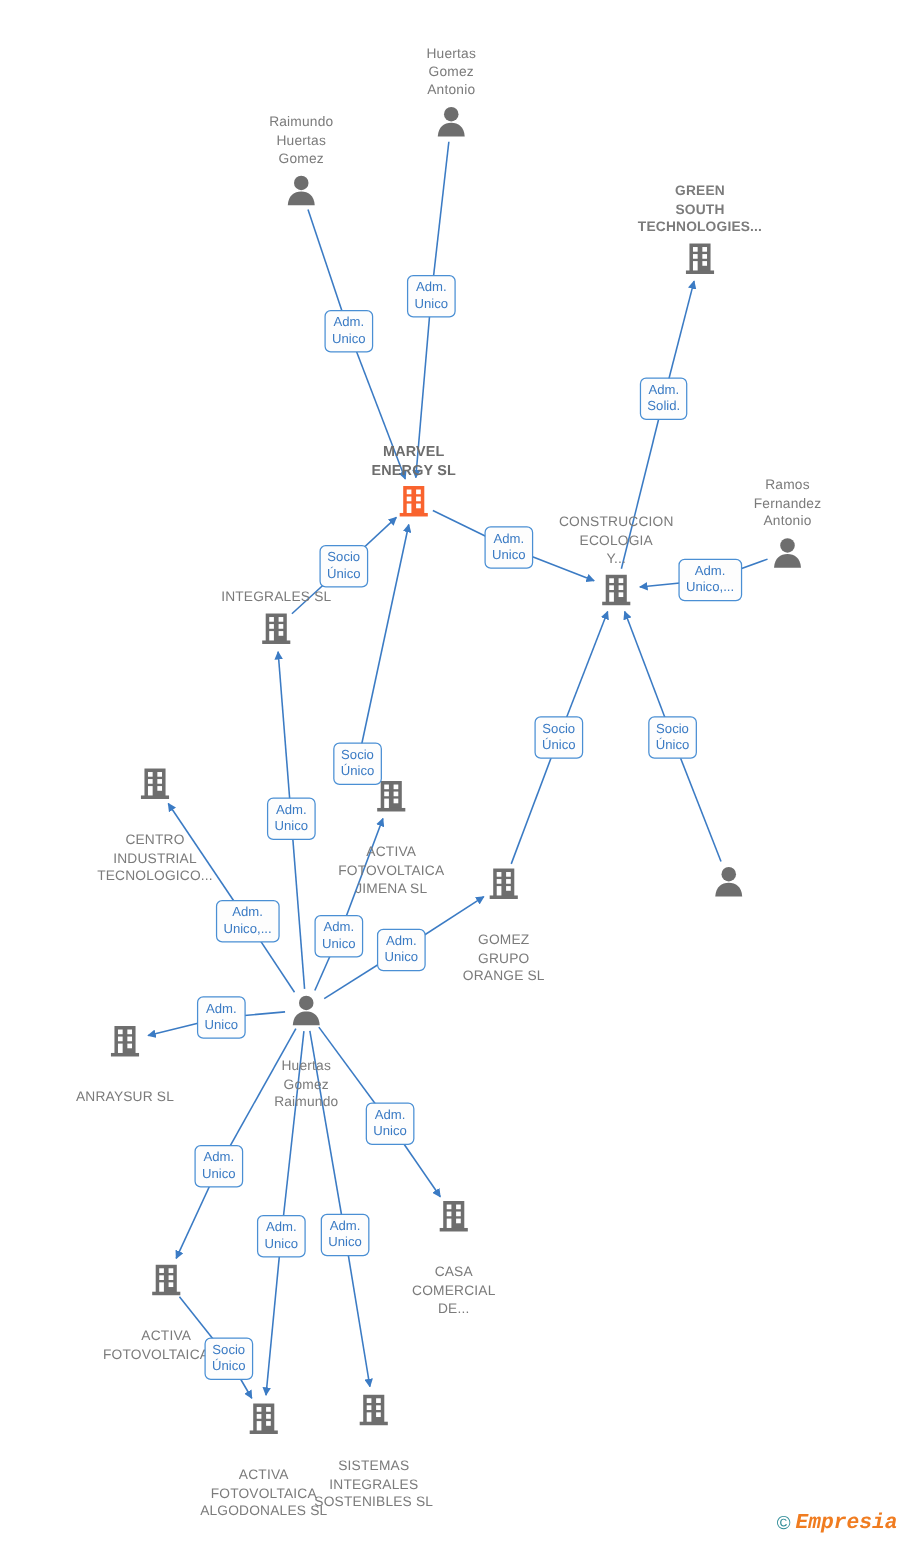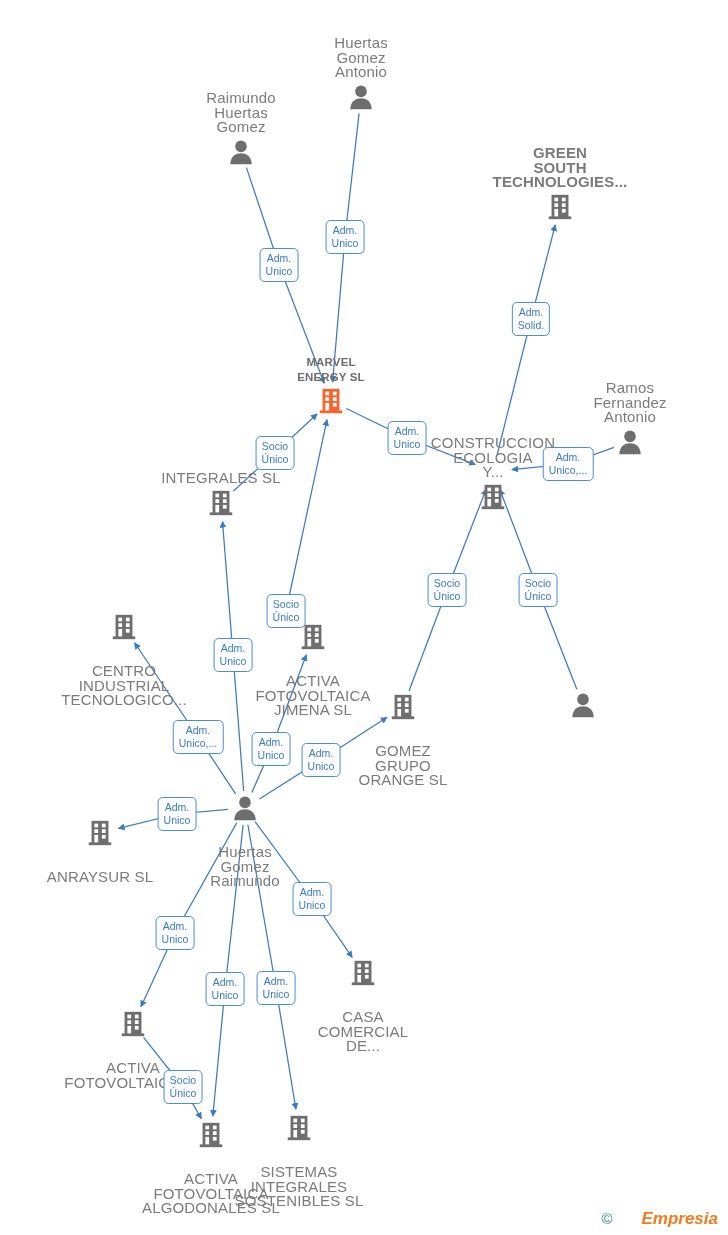--- a/index.html
+++ b/index.html
@@ -7,21 +7,21 @@
     width:728px;height:1235px;background:#ffffff;
     font-family:"Liberation Sans","DejaVu Sans",sans-serif;
     position:relative;overflow:hidden;
   }
   #graph{position:absolute;left:0;top:0;width:728px;height:1235px;}
   svg.edges{position:absolute;left:0;top:0;width:728px;height:1235px;pointer-events:none;}
 
   .node{position:absolute;transform:translate(-50%,0);text-align:center;width:140px;}
   .node .icon{display:block;margin:0 auto;}
   .node .nlabel{
-    display:block;color:#7b7b7b;font-size:15px;line-height:14.5px;
+    display:block;color:#7b7b7b;font-size:11px;line-height:14.5px;
     letter-spacing:.15px;white-space:pre-line;
   }
   .node.company .nlabel{ }
   .node.focus .nlabel{color:#6d6d6d;font-weight:bold;font-size:11.5px;}
   .node.person .nlabel{color:#7b7b7b;}
 
   
   .node.label-top .nlabel{margin-bottom:2px;}
   .node.label-bottom .nlabel{margin-top:18px;}
 
@@ -32,21 +32,21 @@
     padding:3px 5px;text-align:center;white-space:pre-line;
     box-sizing:border-box;
   }
 
   .watermark{
     position:absolute;right:10px;bottom:8px;display:flex;align-items:center;gap:4px;
   }
   .watermark .copy{color:#2c8a96;font-size:15px;line-height:15px;}
   .watermark .brand{
     color:#f07c20;font-size:17px;line-height:17px;
-    font-family:Liberation Sans, sans-serif;font-style:italic;font-weight:bold;margin-left:25px;
+    font-family:Liberation Mono, monospace;font-style:italic;font-weight:bold;
   }
 </style>
 </head>
 <body>
 
 <div id="graph">
   <svg class="edges" viewBox="0 0 728 1235">
     <defs>
       <marker id="arrow" viewBox="0 0 10 10" refX="9" refY="5" markerWidth="5.5" markerHeight="5.5" orient="auto-start-reverse">
         <path d="M 0 0 L 10 5 L 0 10 z" fill="#3b7bc4"></path>
@@ -134,21 +134,21 @@
             <rect x="7" y="3" width="18" height="25" fill="#f9632e"></rect>
             <rect x="4" y="26" width="24" height="3" fill="#f9632e"></rect>
             <rect x="10" y="6" width="4" height="4" fill="#ffffff"></rect>
             <rect x="18" y="6" width="4" height="4" fill="#ffffff"></rect>
             <rect x="10" y="12" width="4" height="4" fill="#ffffff"></rect>
             <rect x="18" y="12" width="4" height="4" fill="#ffffff"></rect>
             <rect x="10" y="18" width="4" height="8" fill="#ffffff"></rect>
             <rect x="18" y="18" width="4" height="4" fill="#ffffff"></rect>
           </svg></span>
       </div>
-      <div class="node company label-top" style="left: 493px; top: 411px; margin-top: 25px;">
+      <div class="node company label-top" style="left: 493px; top: 411px;">
         <span class="nlabel">CONSTRUCCION
 ECOLOGIA
 Y...</span>
         <span class="icon"><svg width="30" height="30" viewBox="0 0 32 32" aria-hidden="true">
             <rect x="7" y="3" width="18" height="25" fill="#6e6e6e"></rect>
             <rect x="4" y="26" width="24" height="3" fill="#6e6e6e"></rect>
             <rect x="10" y="6" width="4" height="4" fill="#ffffff"></rect>
             <rect x="18" y="6" width="4" height="4" fill="#ffffff"></rect>
             <rect x="10" y="12" width="4" height="4" fill="#ffffff"></rect>
             <rect x="18" y="12" width="4" height="4" fill="#ffffff"></rect>

